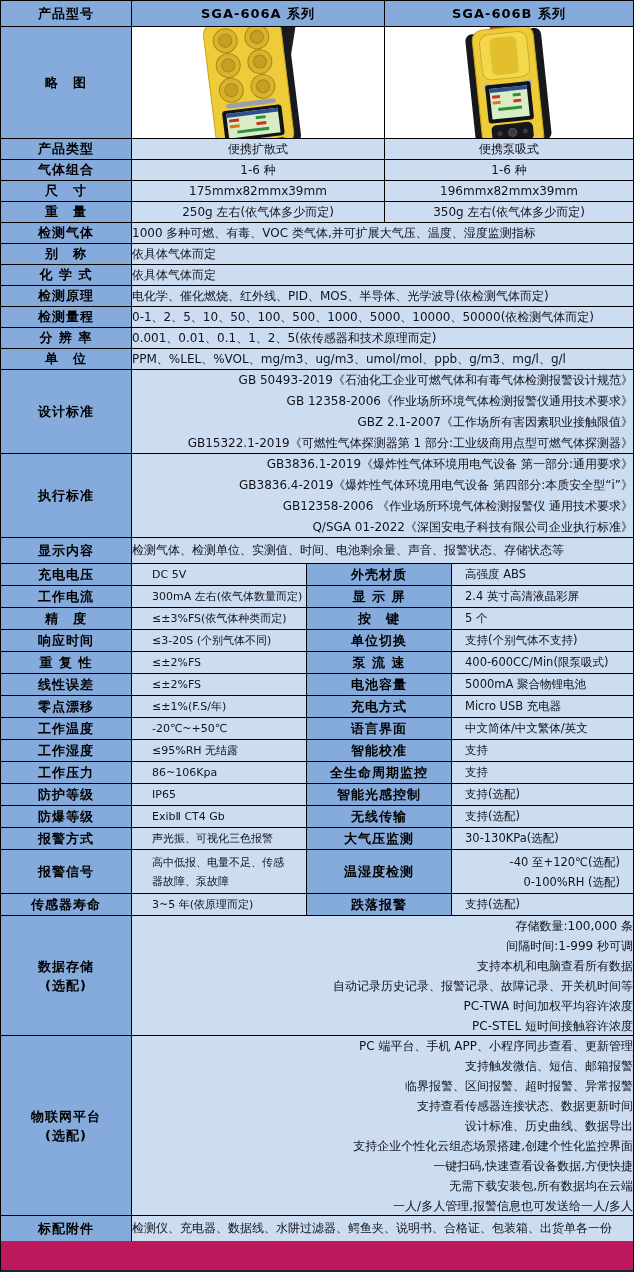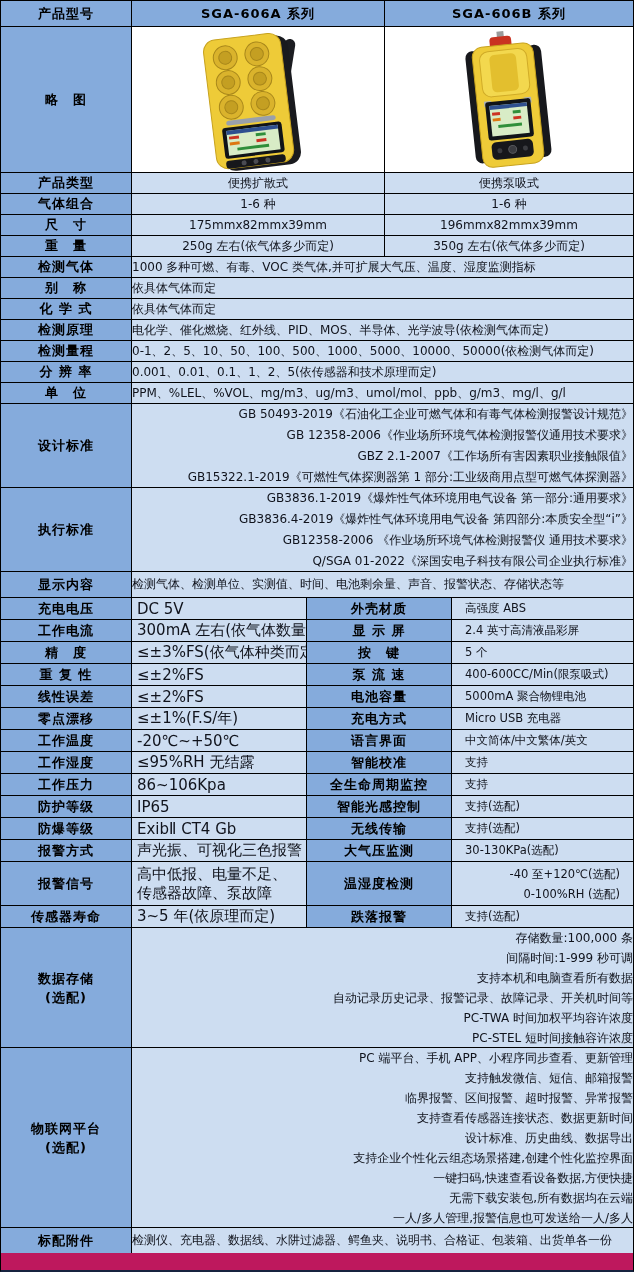--- a/index.html
+++ b/index.html
@@ -12,30 +12,30 @@
   .row{display:flex;box-sizing:border-box;border-bottom:1px solid #000;width:100%;}
   .row.last{border-bottom:none;}
   .cell{box-sizing:border-box;border-right:1px solid #000;display:flex;align-items:center;justify-content:center;overflow:hidden;height:100%;}
   .cell:last-child{border-right:none;}
   .label{background:#85abdc;font-weight:bold;color:#000;font-size:13px;letter-spacing:1px;text-align:center;}
   .value{background:#cdddf1;font-size:12px;}
   .c-label{width:131px;flex:0 0 131px;}
   .c-a{width:253px;flex:0 0 253px;}
   .c-b{flex:1;}
   .c-span{flex:1;justify-content:flex-start;padding:0 0;white-space:nowrap;}
-  .c-v1{width:175px;flex:0 0 175px;justify-content:flex-start;padding:0 5px;font-size:15px;white-space:nowrap;}
+  .c-v1{width:175px;flex:0 0 175px;justify-content:flex-start;padding:0 20px;font-size:11px;white-space:nowrap;}
   .c-l2{width:145px;flex:0 0 145px;}
   .c-v2{flex:1;justify-content:flex-start;padding:0 13px;font-size:11.5px;white-space:nowrap;}
   .center{justify-content:center;padding:0;}
   .cell.lines{flex-direction:column;align-items:flex-end;justify-content:center;}
   .cell.lines.center-lines{align-items:center;}
   .line{white-space:nowrap;line-height:20px;}
   .lline{line-height:19px;white-space:nowrap;}
   .h-header{height:26px;}
-  .h-sketch{height:146px;}
+  .h-sketch{height:112px;}
   .h-std{height:21px;}
   .h-std .value{white-space:nowrap;}
   .h-std4l{height:84px;}
   .h-std4l .line{line-height:21px;}
   .h-disp{height:26px;}
   .h-4std{height:22px;}
   .h-alarm{height:44px;}
   .h-alarm .c-v1{white-space:normal;line-height:19px;}
   .h-sensor{height:22px;}
   .h-data{height:120px;}
@@ -203,20 +203,26 @@
       <div class="cell label c-l2">显 示 屏</div>
       <div class="cell value c-v2">2.4 英寸高清液晶彩屏</div>
     </div>
     <div class="row h-4std">
       <div class="cell label c-label">精　度</div>
       <div class="cell value c-v1">≤±3%FS(依气体种类而定)</div>
       <div class="cell label c-l2">按　键</div>
       <div class="cell value c-v2">5 个</div>
     </div>
     <div class="row h-4std">
+      <div class="cell label c-label">响应时间</div>
+      <div class="cell value c-v1">≤3-20S (个别气体不同)</div>
+      <div class="cell label c-l2">单位切换</div>
+      <div class="cell value c-v2">支持(个别气体不支持)</div>
+    </div>
+    <div class="row h-4std">
       <div class="cell label c-label">重 复 性</div>
       <div class="cell value c-v1">≤±2%FS</div>
       <div class="cell label c-l2">泵 流 速</div>
       <div class="cell value c-v2">400-600CC/Min(限泵吸式)</div>
     </div>
     <div class="row h-4std">
       <div class="cell label c-label">线性误差</div>
       <div class="cell value c-v1">≤±2%FS</div>
       <div class="cell label c-l2">电池容量</div>
       <div class="cell value c-v2">5000mA 聚合物锂电池</div>

